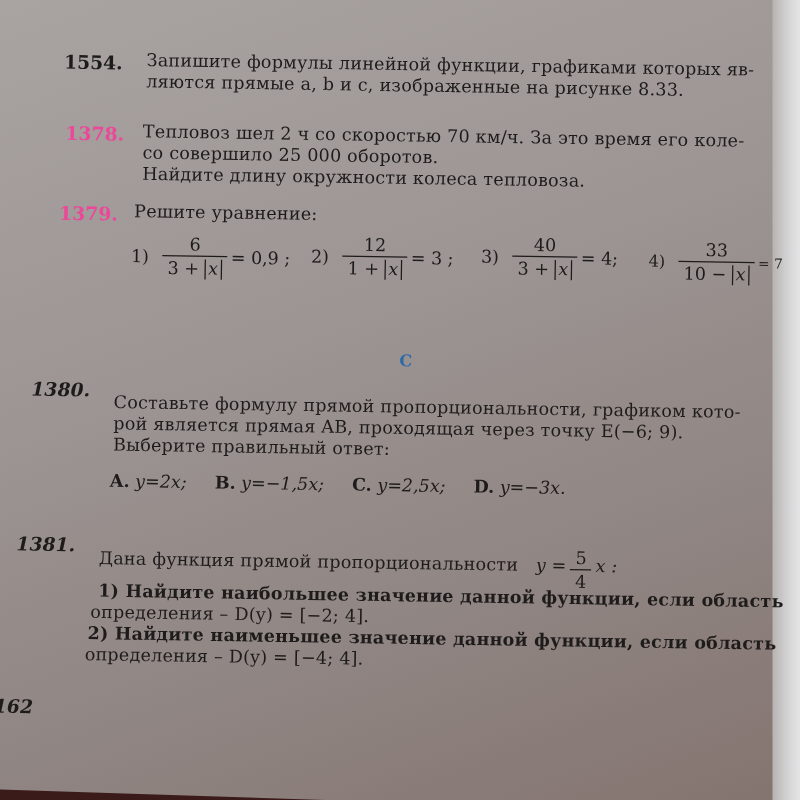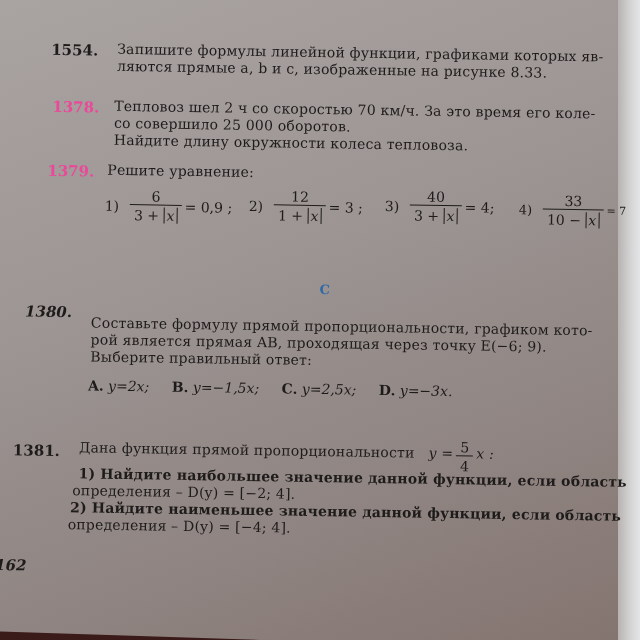--- a/index.html
+++ b/index.html
@@ -101,21 +101,21 @@
   <div class="txt" style="left:96px;top:330px;">рой является прямая AB, проходящая через точку E(−6; 9).</div>
   <div class="txt" style="left:96px;top:347px;">Выберите правильный ответ:</div>
 
   <div class="answers" style="left:94px;top:376px;">
     <span class="opt"><b>A.</b> <i>y=2x;</i></span>
     <span class="opt"><b>B.</b> <i>y=−1,5x;</i></span>
     <span class="opt"><b>C.</b> <i>y=2,5x;</i></span>
     <span class="opt"><b>D.</b> <i>y=−3x.</i></span>
   </div>
 
-  <div class="num" style="left:20px;top:441px;">1381.</div>
+  <div class="num" style="left:20px;top:426px;font-style:italic;">1381.</div>
   <div class="txt" style="left:86px;top:426px;display:flex;align-items:center;">
     <span>Дана функция прямой пропорциональности</span>
     <span style="margin-left:14px;"><i>y =</i></span>
     <span class="frac" style="margin-top:6px;">
       <span class="n">5</span>
       <span class="d">4</span>
     </span>
     <i>x :</i>
   </div>
   <div class="txt" style="left:86px;top:464px;font-weight:bold;">1) Найдите наибольшее значение данной функции, если область</div>

